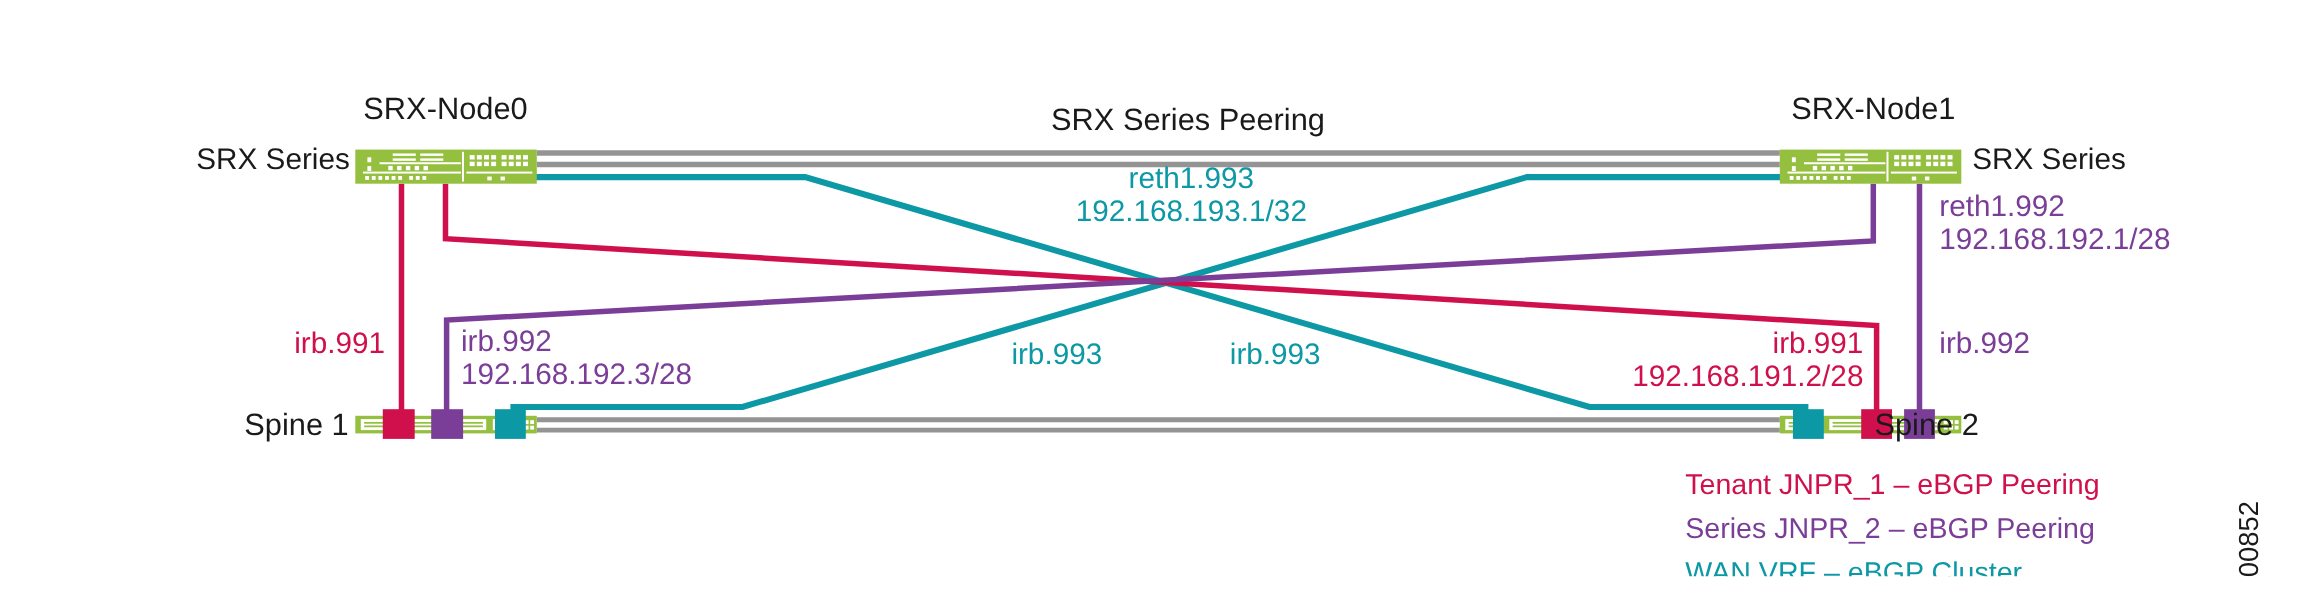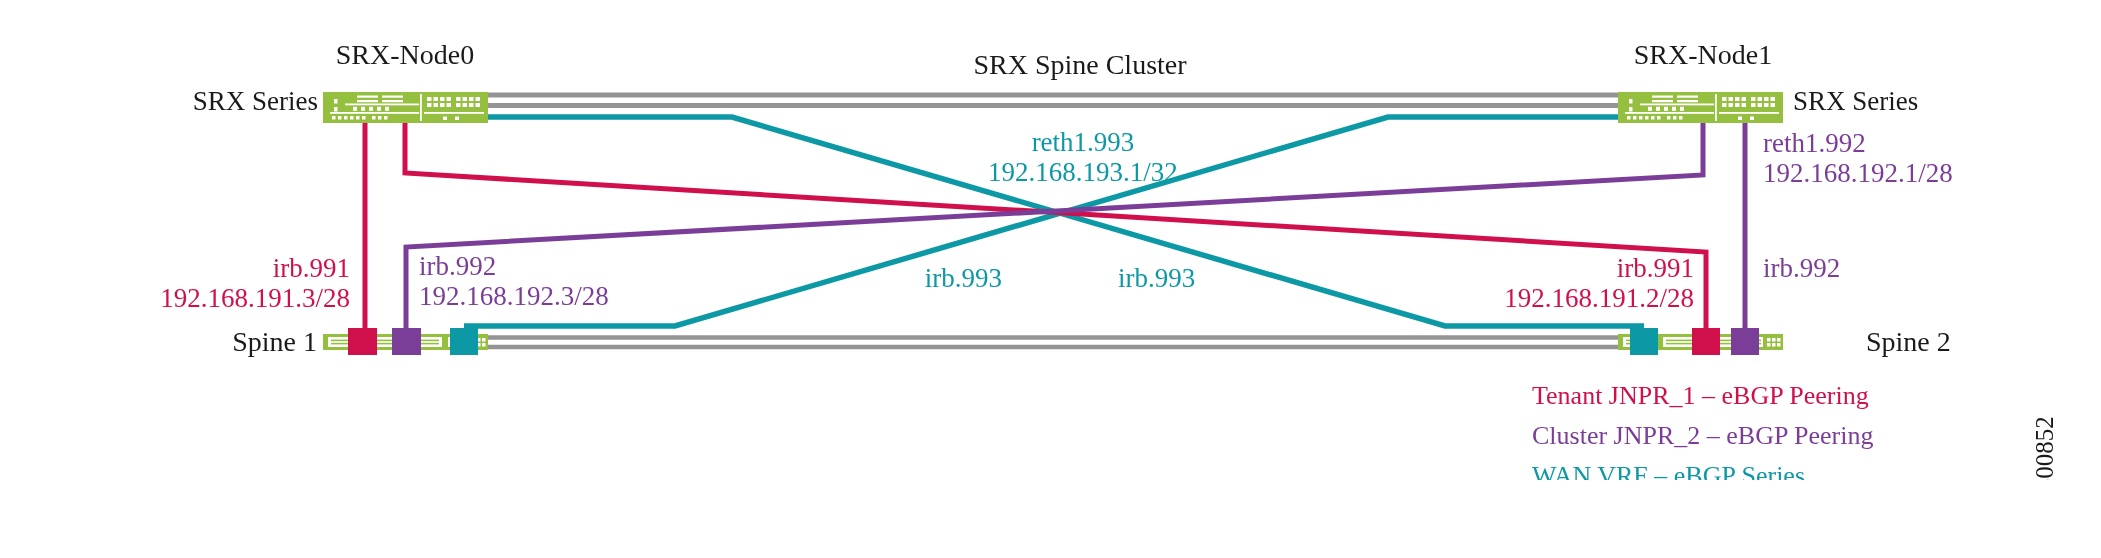--- a/index.html
+++ b/index.html
@@ -8,23 +8,24 @@
     --teal: #0d98a5;
     --green: #95bf3f;
     --gray: #949494;
     --ink: #1a1a1a;
   }
   html,body{margin:0;padding:0;background:#ffffff;}
   .canvas{
     position:relative;
     width:2101px;height:480px;
     background:#ffffff;
-    font-family:Liberation Serif, serif;
+    font-family:Liberation Sans, sans-serif;
     color:var(--ink);
     overflow:hidden;
+    margin-top:44px;
   }
   svg.diagram{position:absolute;left:0;top:0;}
   .lbl{position:absolute;font-size:27px;line-height:30px;white-space:nowrap;}
   .lbl.title{font-size:28px;}
   .t-red{color:var(--red);}
   .t-purple{color:var(--purple);}
   .t-teal{color:var(--teal);}
   .ta-r{text-align:right;}
   .ta-c{text-align:center;transform:translateX(-50%);}
   .legend{position:absolute;left:1532px;top:376px;}
@@ -146,60 +147,59 @@
     <rect x="392" y="328" width="29" height="27" class="f-purple"></rect>
     <rect x="450" y="328" width="28" height="27" class="f-teal"></rect>
 
     <rect x="1630" y="328" width="28" height="27" class="f-teal"></rect>
     <rect x="1692" y="328" width="28" height="27" class="f-red"></rect>
     <rect x="1731" y="328" width="28" height="27" class="f-purple"></rect>
   </svg>
 
   <div class="lbl title ta-c" style="left:405px;top:40px;">SRX-Node0</div>
   <div class="lbl title ta-c" style="left:1703px;top:40px;">SRX-Node1</div>
-  <div class="lbl title ta-c" style="left:1080px;top:50px;">SRX Spine Cluster</div>
+  <div class="lbl title ta-c" style="left:1080px;top:50px;">SRX Series Peering</div>
 
   <div class="lbl ta-r" style="right:1783px;top:86px;">SRX Series</div>
   <div class="lbl" style="left:1793px;top:86px;">SRX Series</div>
 
-  <div class="lbl ta-c t-teal" style="left:1083px;top:127px;">
+  <div class="lbl ta-c t-teal" style="left:1083px;top:103px;">
     <div>reth1.993</div>
     <div>192.168.193.1/32</div>
   </div>
   <div class="lbl t-purple" style="left:1763px;top:128px;">
     <div>reth1.992</div>
     <div>192.168.192.1/28</div>
   </div>
 
   <div class="lbl ta-r t-red" style="right:1751px;top:253px;">
     <div>irb.991</div>
-    <div>192.168.191.3/28</div>
   </div>
   <div class="lbl t-purple" style="left:419px;top:251px;">
     <div>irb.992</div>
     <div>192.168.192.3/28</div>
   </div>
   <div class="lbl ta-r t-teal" style="right:1099px;top:263px;">
     <div>irb.993</div>
   </div>
   <div class="lbl t-teal" style="left:1118px;top:263px;">
     <div>irb.993</div>
   </div>
   <div class="lbl ta-r t-red" style="right:407px;top:253px;">
     <div>irb.991</div>
     <div>192.168.191.2/28</div>
   </div>
   <div class="lbl t-purple" style="left:1763px;top:253px;">
     <div>irb.992</div>
   </div>
 
   <div class="lbl title ta-r" style="right:1784px;top:327px;">Spine 1</div>
-  <div class="lbl title" style="left:1866px;top:327px;">Spine 2</div>
+  <div class="lbl title" style="left:1704px;top:327px;">Spine 2</div>
 
   <div class="legend">
     <div class="legend-row t-red">Tenant JNPR_1 – eBGP Peering</div>
-    <div class="legend-row t-purple">Cluster JNPR_2 – eBGP Peering</div>
-    <div class="legend-row t-teal">WAN VRF – eBGP Series</div>
+    <div class="legend-row t-purple">Series JNPR_2 – eBGP Peering</div>
+    <div class="legend-row t-teal">WAN VRF – eBGP Cluster</div>
   </div>
 
   <div class="figure-id">g300852</div>
 
 </div>
 
 </body></html>

